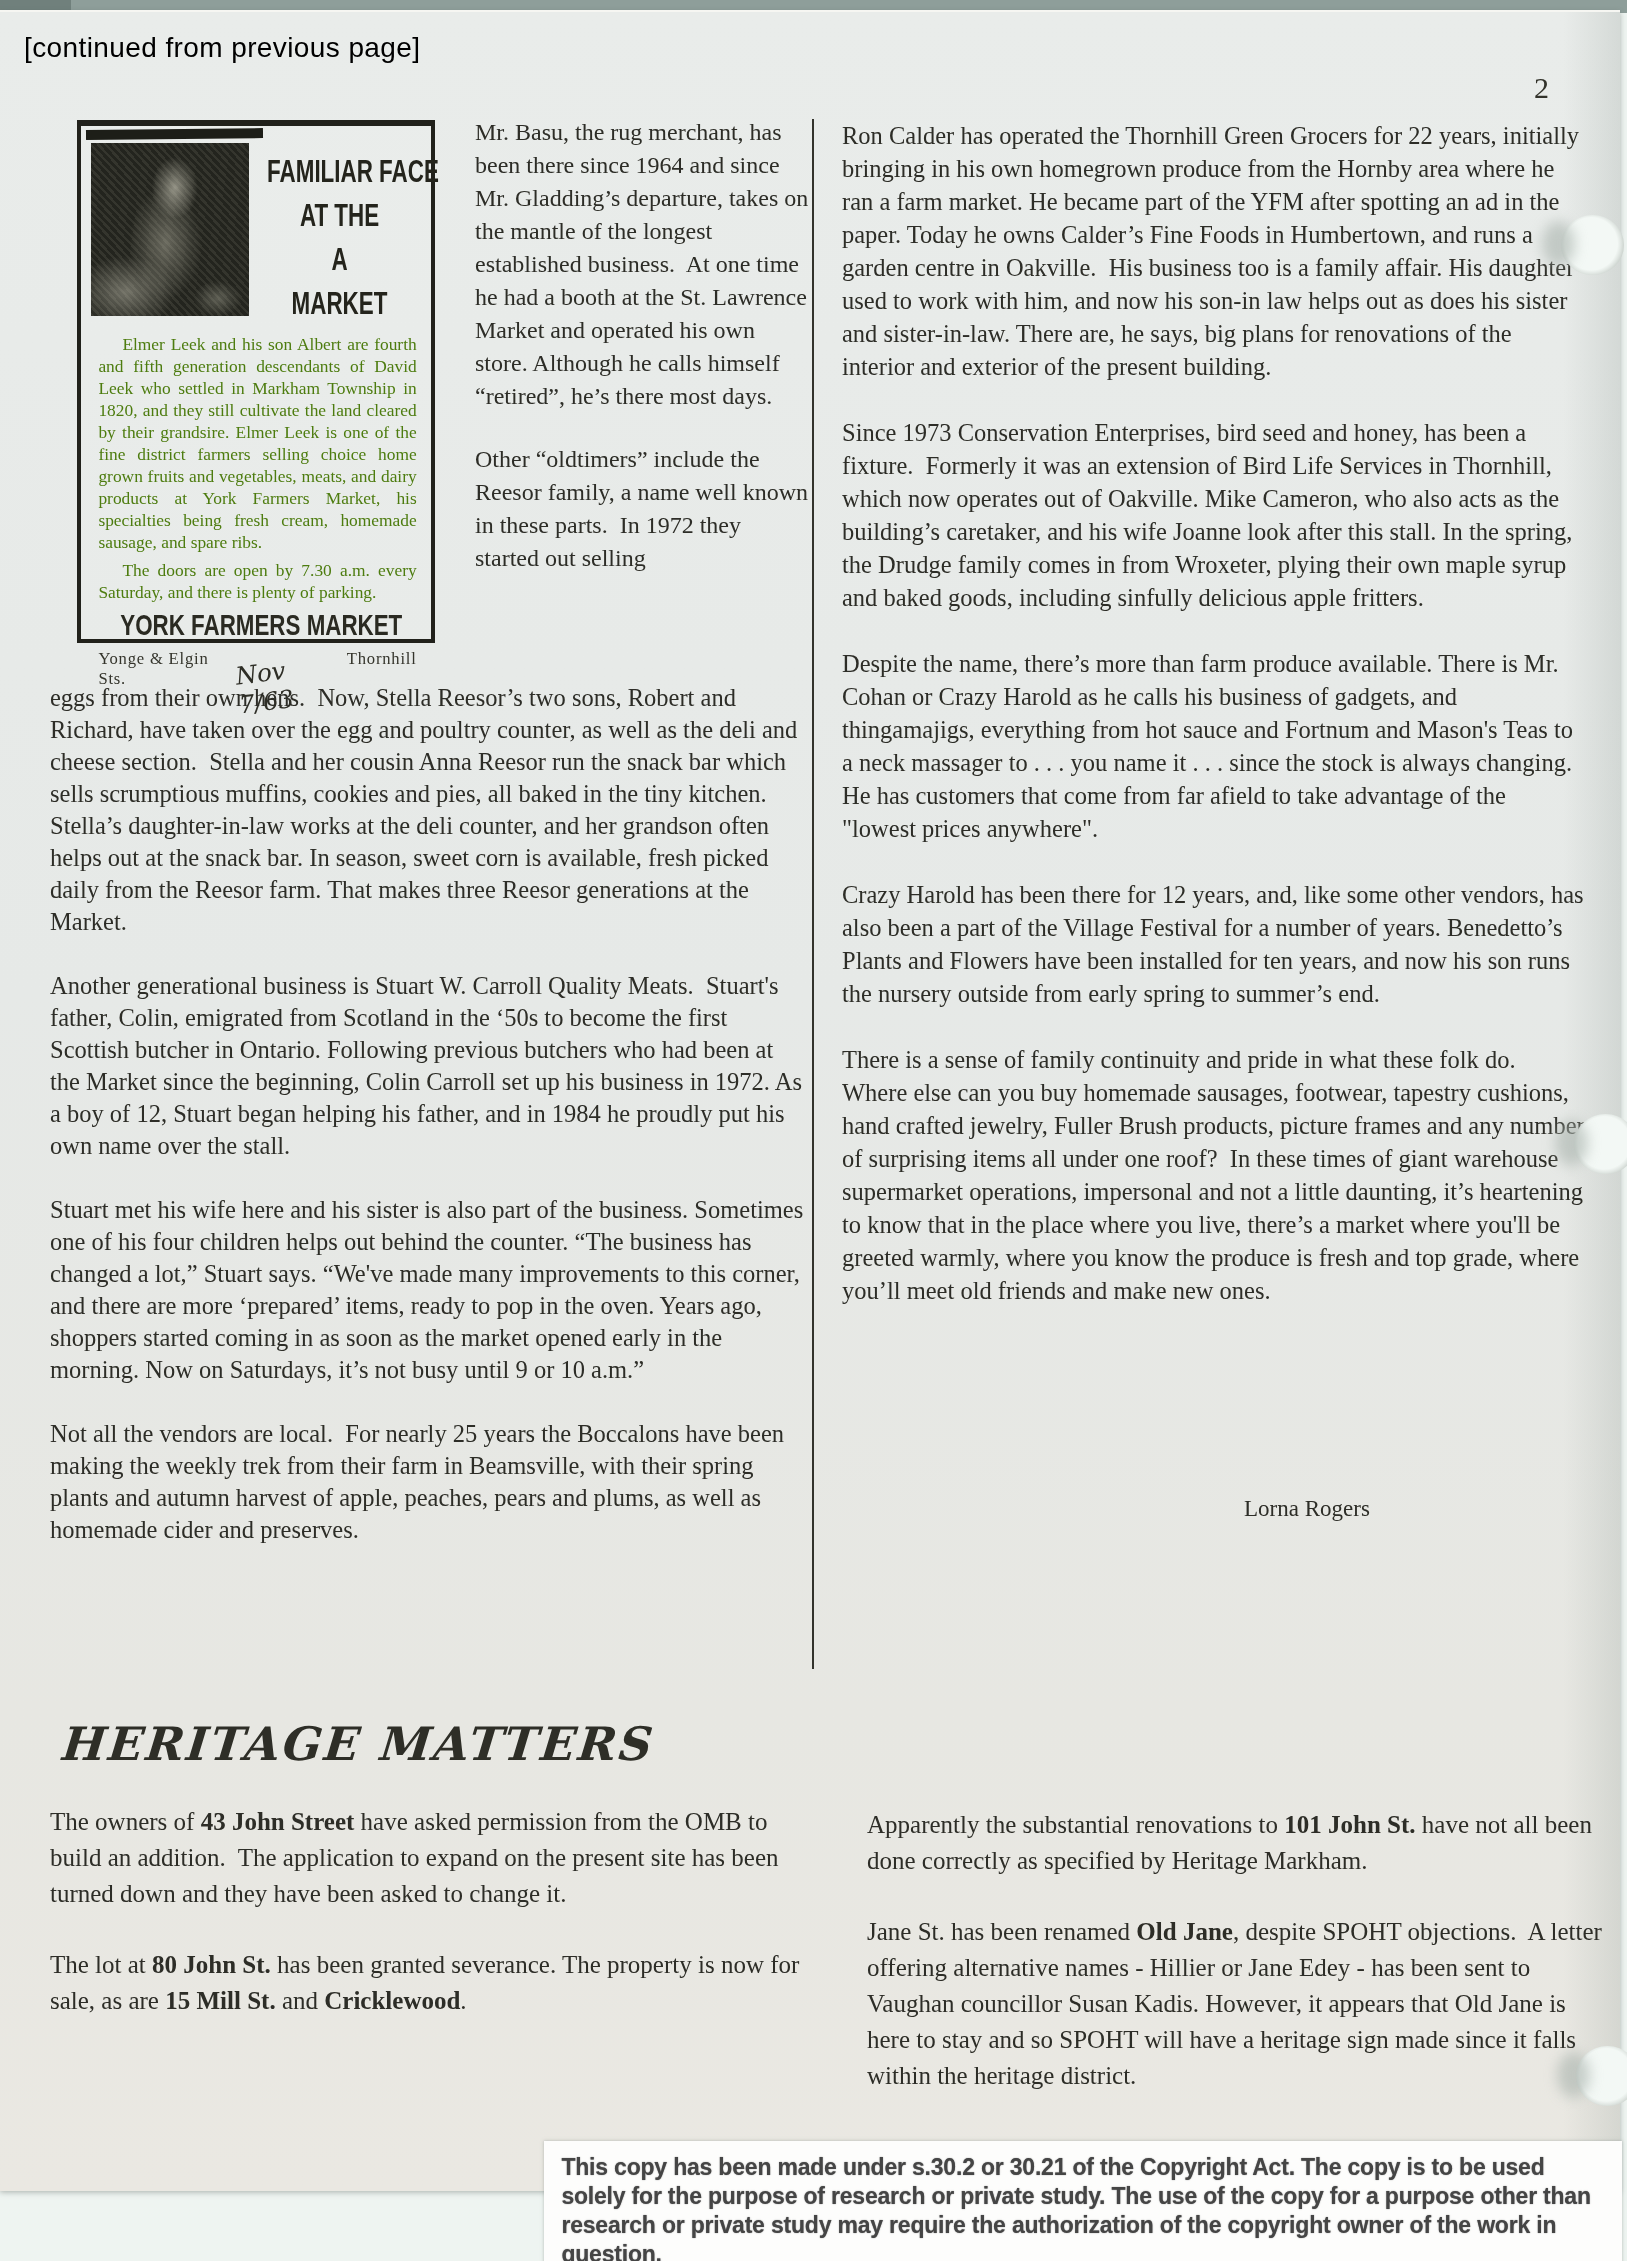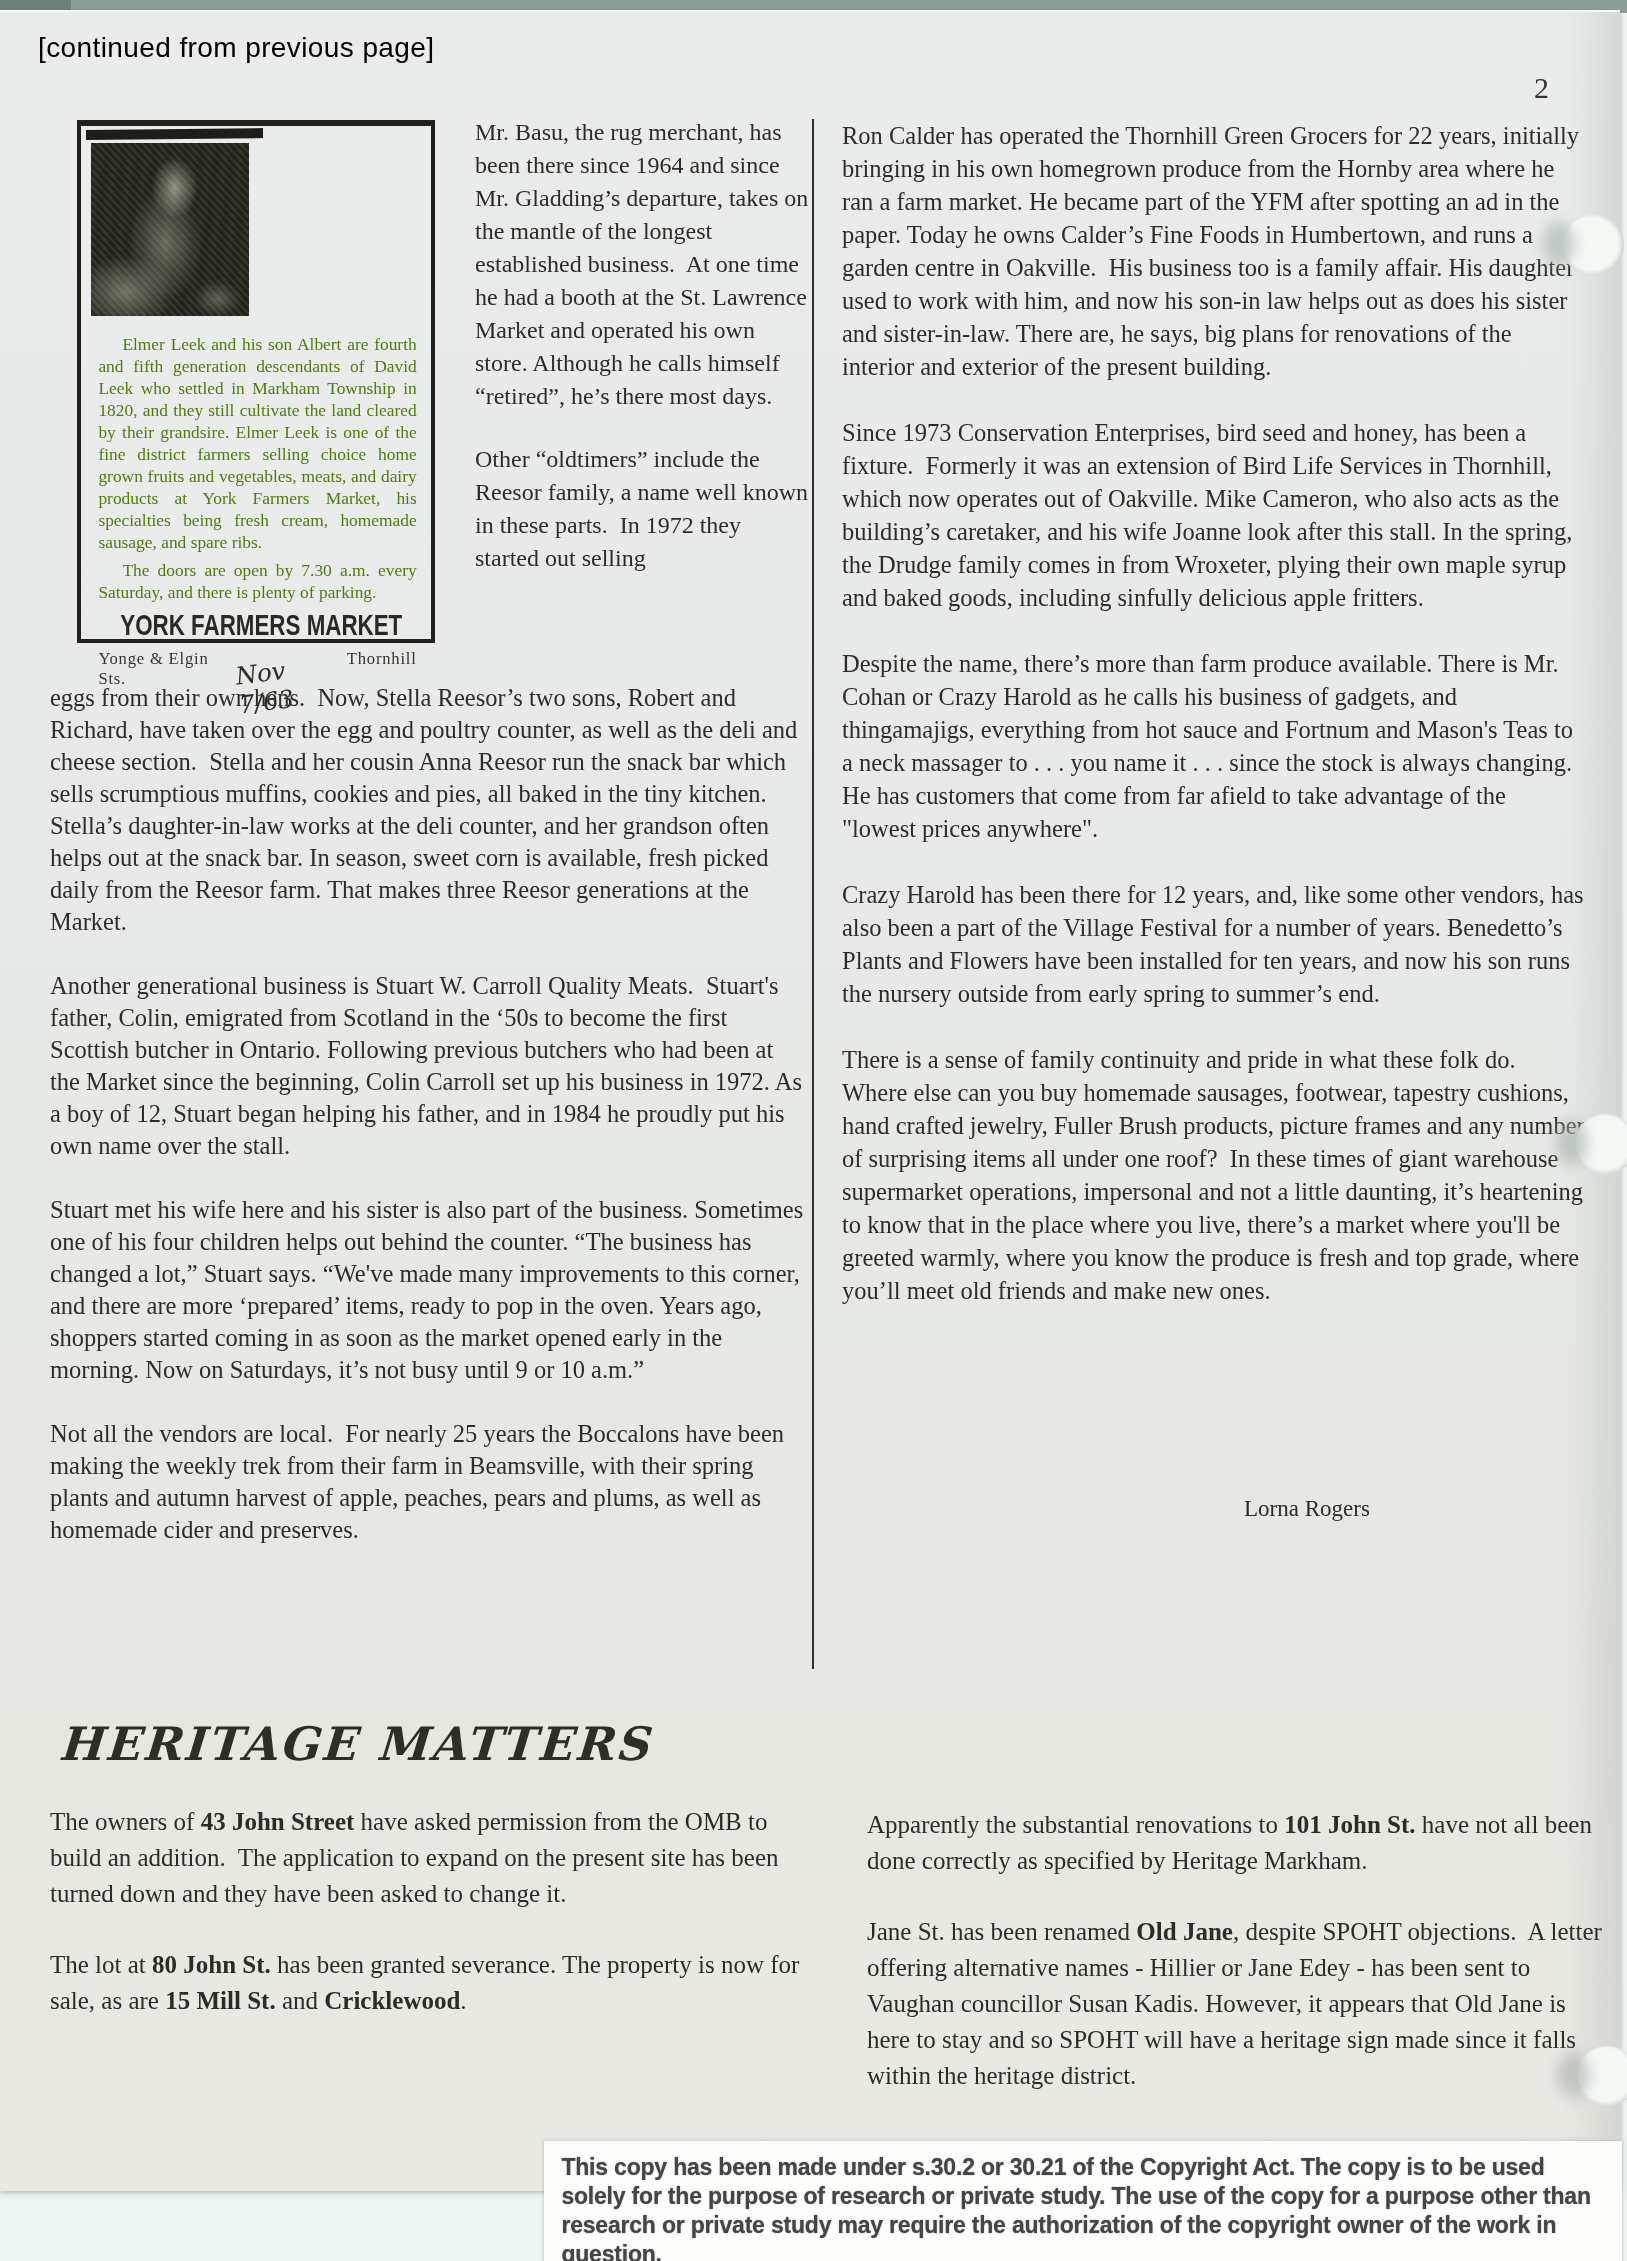--- a/index.html
+++ b/index.html
@@ -17,21 +17,21 @@
   .page{
     position:absolute;left:0;top:10.3px;width:1620px;height:2179px;
     background:
       linear-gradient(90deg, rgba(0,0,0,0) 96.5%, rgba(140,152,146,.22) 100%),
       linear-gradient(180deg,#e9ecea 0%, #e6e9e7 45%, #e7e7e2 78%, #eae8e2 100%);
     border-top:2.4px solid #f6f6f2;
     box-shadow:0 2.4px 5.5px rgba(90,100,95,.45);
   }
 
   .continued{
-    position:absolute;left:38px;top:32px;
+    position:absolute;left:24px;top:32px;
     font-family:"Liberation Sans", sans-serif;
     font-size:28px;color:#000;letter-spacing:0.4px;
   }
   .pagenum{position:absolute;left:1534px;top:71px;font-size:30px;color:#33332b;}
 
   
   .clipping{
     position:absolute;left:77px;top:120px;width:358px;height:523px;
     border:4.8px solid #21211b;border-top-width:6.3px;box-sizing:border-box;
     background:rgba(255,255,255,.06);
@@ -127,20 +127,26 @@
 
 <div class="top-band"></div>
 <div class="top-band-dark"></div>
 <div class="page"></div>
 
 <div class="continued">[continued from previous page]</div>
 <div class="pagenum">2</div>
 
 <div class="clipping">
   <div class="clip-photo"></div>
+  <div class="clip-headline">
+    <div>FAMILIAR FACE</div>
+    <div>AT THE</div>
+    <div>A</div>
+    <div>MARKET</div>
+  </div>
   <div class="clip-body-wrap">
     <p class="clip-body">Elmer Leek and his son Albert are fourth and fifth generation descendants of David Leek who settled in Markham Township in 1820, and they still cultivate the land cleared by their grandsire. Elmer Leek is one of the fine district farmers selling choice home grown fruits and vegetables, meats, and dairy products at York Farmers Market, his specialties being fresh cream, homemade sausage, and spare ribs.</p>
     <p class="clip-body">The doors are open by 7.30 a.m. every Saturday, and there is plenty of parking.</p>
     <div class="clip-market">YORK FARMERS MARKET</div>
     <div class="clip-footer">
       <span>Yonge &amp; Elgin Sts.</span>
       <span class="handwritten">Nov 7/63</span>
       <span>Thornhill</span>
     </div>
   </div>

